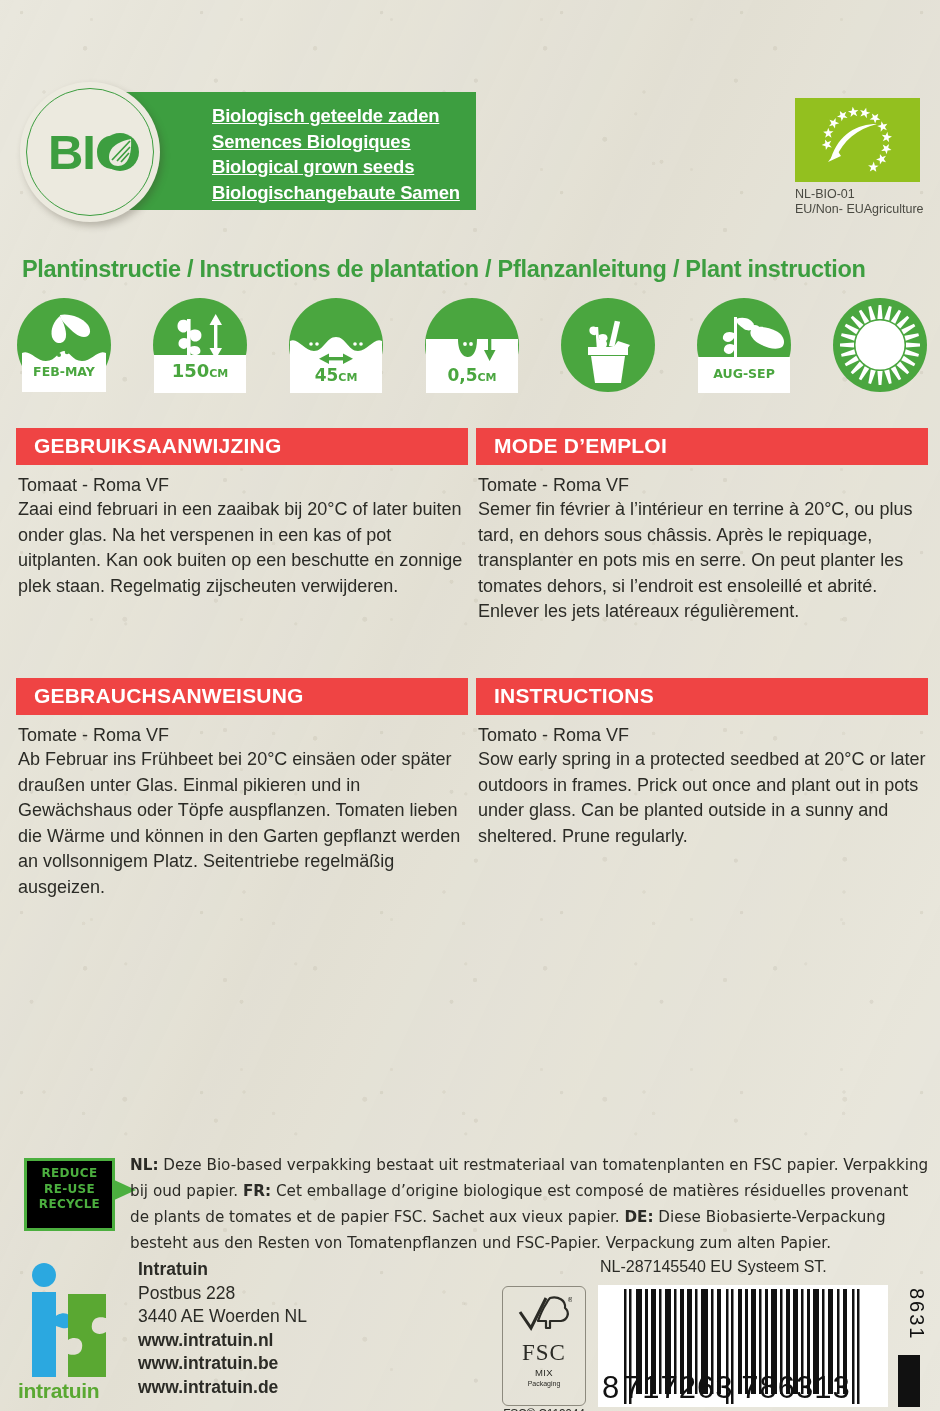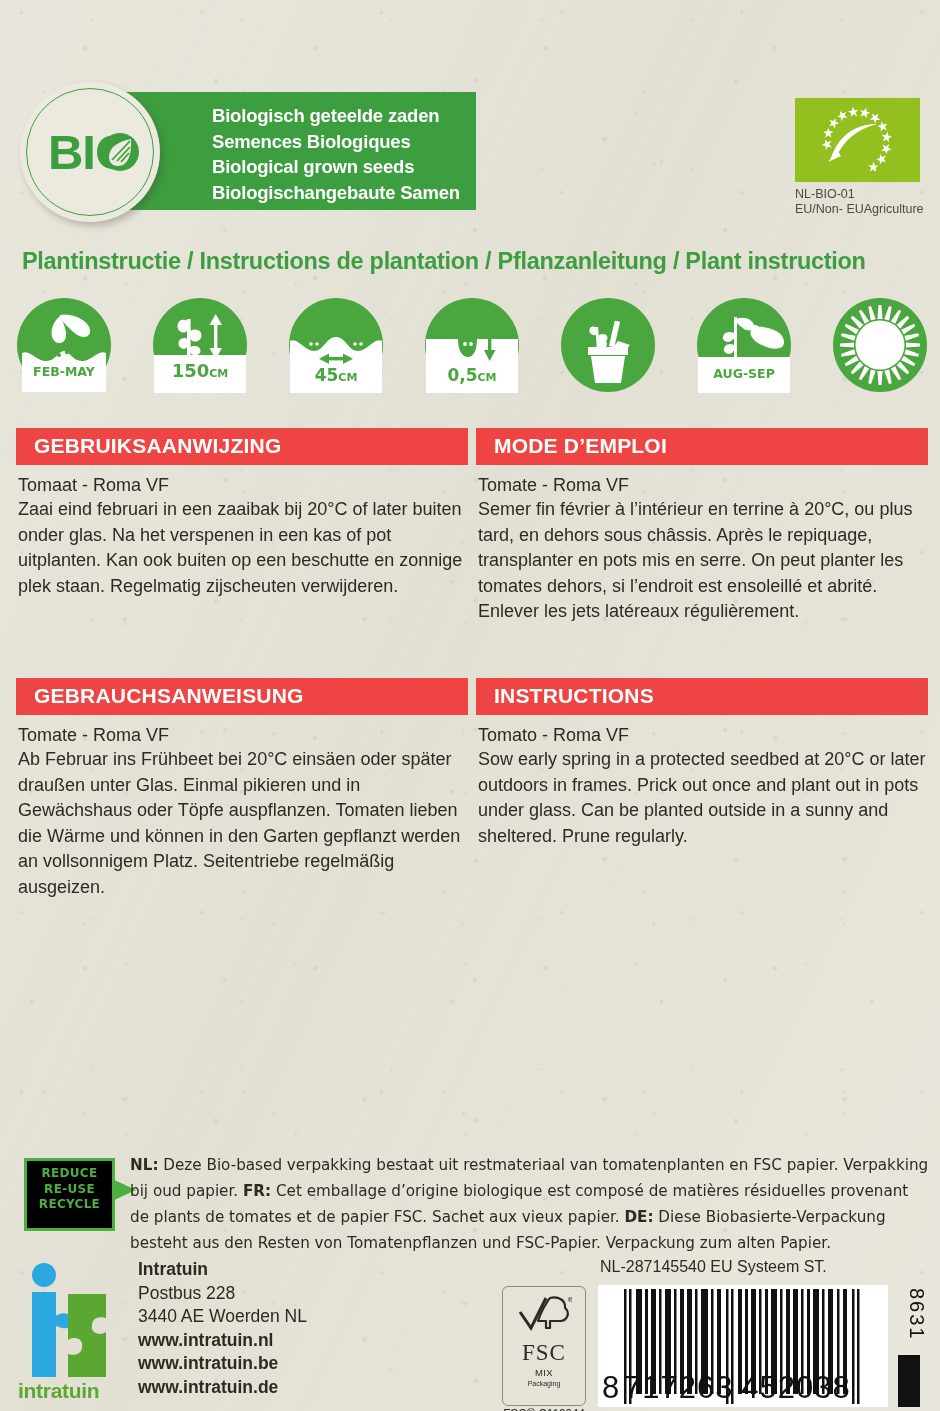--- a/index.html
+++ b/index.html
@@ -31,21 +31,21 @@
   .layer{position:relative;z-index:2;}
 
   
   .bio-band{
     position:absolute;left:96px;top:92px;width:380px;height:118px;
     background:#3d9e40;
   }
   .bio-band .lines{
     position:absolute;left:116px;top:11px;
     color:#ffffff;font-weight:bold;font-size:18.5px;line-height:25.5px;
-    letter-spacing:-.2px;white-space:nowrap;
+    letter-spacing:-.2px;white-space:nowrap;text-decoration:underline;
   }
   .bio-badge{
     position:absolute;left:20px;top:82px;width:140px;height:140px;border-radius:50%;
     background:#eceadf;box-shadow:3px 4px 7px rgba(60,55,40,.28);
     display:flex;align-items:center;justify-content:center;
   }
   .bio-badge:after{
     content:"";position:absolute;inset:6px;border-radius:50%;
     border:1.6px solid #3d9e40;
   }
@@ -54,21 +54,21 @@
     display:flex;align-items:center;line-height:1;
   }
 
   .eu-logo{position:absolute;left:795px;top:98px;width:125px;height:84px;background:#93c01f;}
   .eu-caption{
     position:absolute;left:795px;top:187px;font-size:12.5px;color:#4a4a42;line-height:15px;
   }
 
   
   .plant-title{
-    position:absolute;left:22px;top:248px;width:900px;
+    position:absolute;left:22px;top:256px;width:900px;
     color:#3d9e40;font-weight:bold;font-size:23.5px;letter-spacing:-.3px;white-space:nowrap;
   }
 
   
   .icon-row{position:absolute;left:16px;top:297px;width:910px;height:96px;}
   .ic{position:absolute;top:0;width:96px;height:96px;}
   .ic svg{display:block;width:96px;height:96px;}
 
   
   .block{position:absolute;width:452px;}
@@ -500,18 +500,18 @@
         <rect x="239" y="4" width="2.5" height="105"></rect>
           <rect x="245" y="4" width="4" height="105"></rect>
         <rect x="254" y="4" width="2.5" height="115"></rect>
           <rect x="259" y="4" width="2.5" height="115"></rect>
       </g>
     </svg>
   </div>
   <div class="barcode-digits">
     <span style="width:26px;text-align:center;">8</span>
     <span style="width:103px;text-align:left;">717263</span>
-    <span style="width:118px;text-align:center;margin-left:10px;">452038</span>
+    <span style="width:118px;text-align:center;margin-left:10px;">786313</span>
   </div>
   <div class="sidecode">8631</div>
   <div class="sideblock"></div>
 
 </div>
 
 </body></html>

